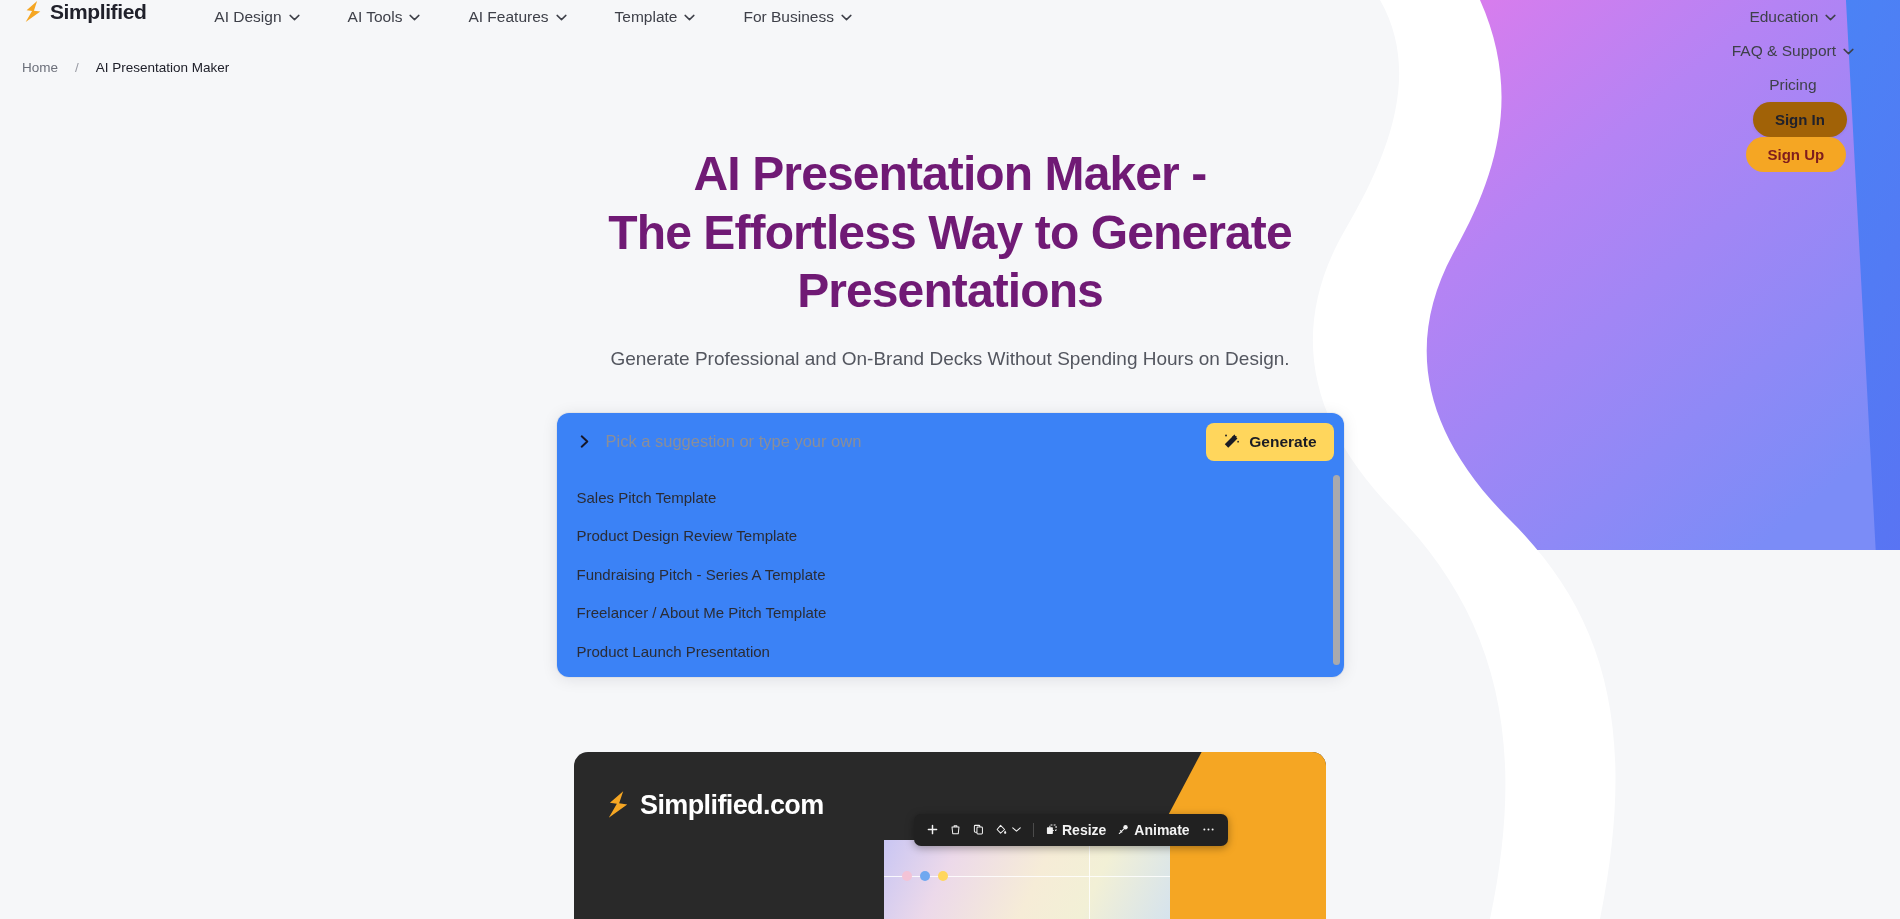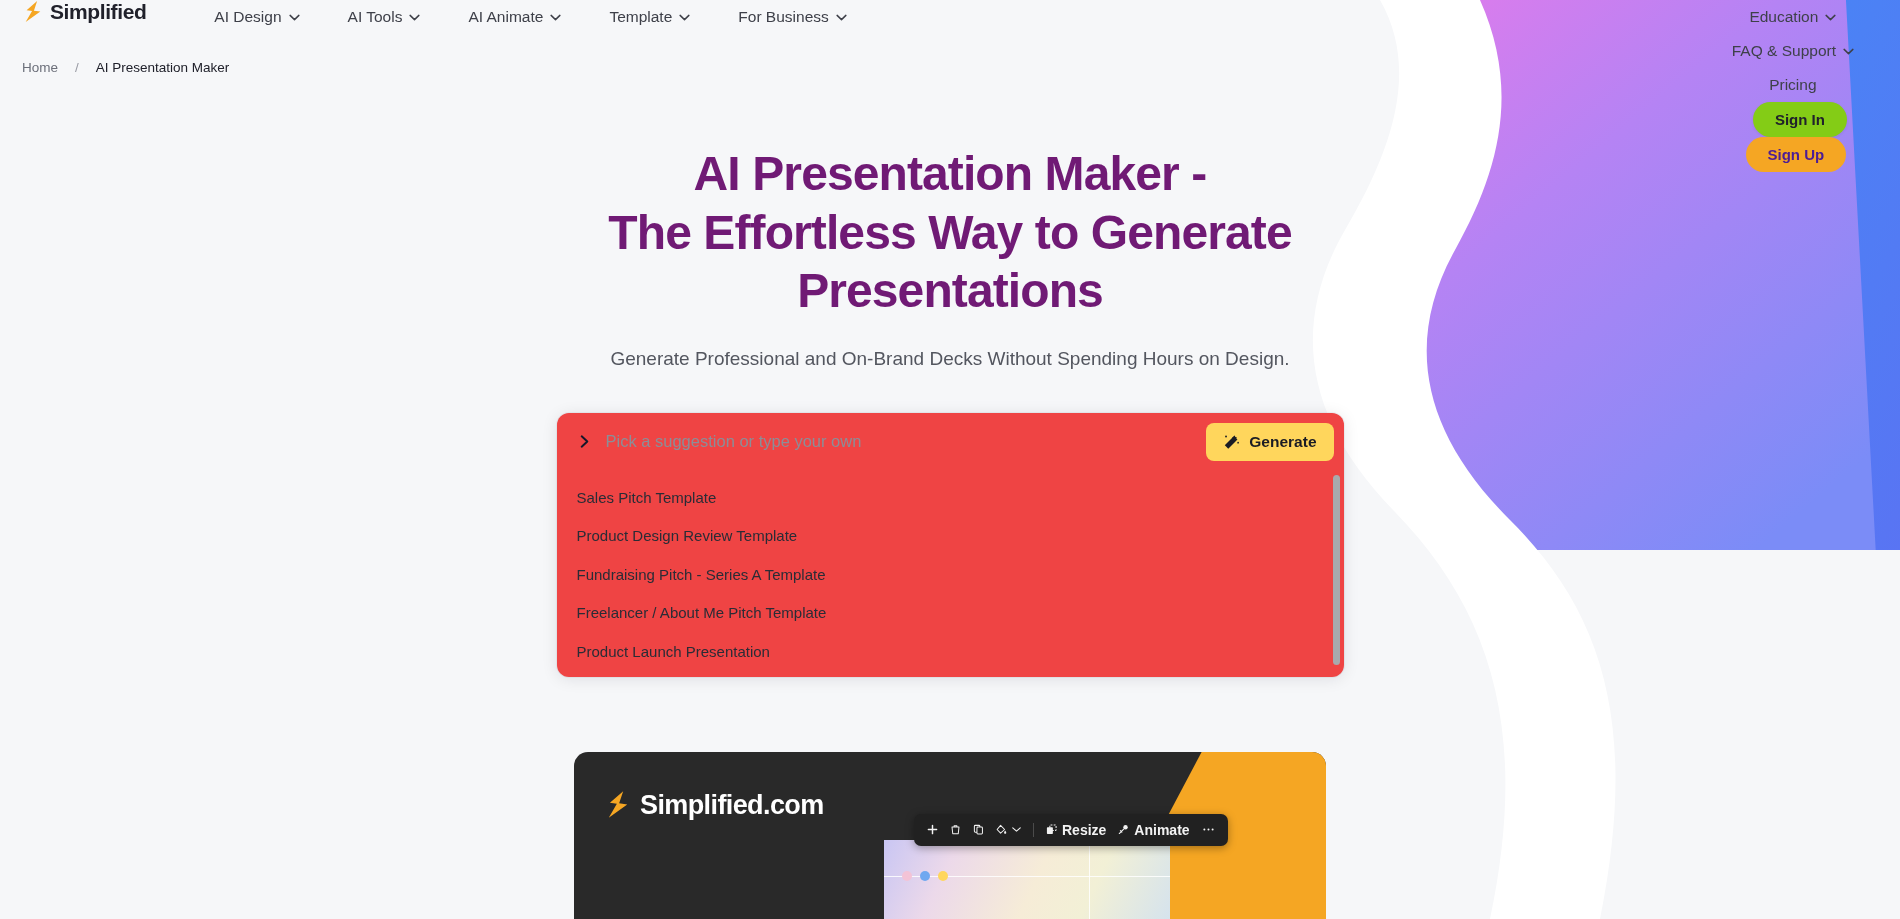--- a/index.html
+++ b/index.html
@@ -72,35 +72,35 @@
   }
   .caret { display: block; width: 11px; height: 7px; flex: 0 0 auto; }
   .nav-right {
     margin-left: auto;
     display: flex;
     align-items: center;
     gap: 0;
     flex-direction: column;
   }
   .btn-signin {
-    background: #84cc16;
+    background: #a16207;
     color: #20212b;
     border: none;
     border-radius: 22px;
     font-size: 15px;
     font-weight: 700;
     padding: 9px 22px;
     margin-left: 14px;
     cursor: pointer;
     font-family: inherit;
     box-shadow: 0 1px 3px rgba(0,0,0,.08);
   }
   .btn-signup {
     background: #f5a623;
-    color: #4c1d95;
+    color: #7f1d1d;
     border: none;
     border-radius: 22px;
     font-size: 15px;
     font-weight: 700;
     padding: 9px 22px;
     margin-left: 12px;
     margin-right: 6px;
     cursor: pointer;
     font-family: inherit;
   }
@@ -143,21 +143,21 @@
   }
 
   
   .search-wrap {
     position: relative;
     z-index: 12;
     width: 787px;
     margin: 43px auto 0;
   }
   .search-card {
-    background: #ef4444;
+    background: #3b82f6;
     border-radius: 12px;
     box-shadow: 0 2px 16px rgba(20,22,40,.10), 0 0 0 1px rgba(20,22,40,.045);
     overflow: hidden;
   }
   .search-row {
     display: flex;
     align-items: center;
     height: 58px;
     padding: 0 10px 0 20px;
   }
@@ -168,21 +168,21 @@
     outline: none;
     background: transparent;
     font-size: 16.5px;
     color: #20212b;
     font-family: inherit;
     height: 100%;
   }
   .search-input::placeholder { color: #8b8e98; }
   .btn-generate {
     display: flex;
-    align-items: flex-end;
+    align-items: flex-start;
     gap: 9px;
     background: #ffd65c;
     border: none;
     border-radius: 8px;
     padding: 10px 17px;
     font-size: 15.5px;
     font-weight: 700;
     color: #1b1c24;
     cursor: pointer;
     font-family: inherit;
@@ -357,21 +357,21 @@
             <path d="M1 1.6 L6 6.4 L11 1.6" fill="none" stroke="#3e4049" stroke-width="1.7" stroke-linecap="round" stroke-linejoin="round"></path>
           </svg>
       </div>
       <div class="nav-item">
         <span>AI Tools</span>
         <svg class="caret" viewBox="0 0 12 8">
             <path d="M1 1.6 L6 6.4 L11 1.6" fill="none" stroke="#3e4049" stroke-width="1.7" stroke-linecap="round" stroke-linejoin="round"></path>
           </svg>
       </div>
       <div class="nav-item">
-        <span>AI Animate</span>
+        <span>AI Features</span>
         <svg class="caret" viewBox="0 0 12 8">
             <path d="M1 1.6 L6 6.4 L11 1.6" fill="none" stroke="#3e4049" stroke-width="1.7" stroke-linecap="round" stroke-linejoin="round"></path>
           </svg>
       </div>
       <div class="nav-item">
         <span>Template</span>
         <svg class="caret" viewBox="0 0 12 8">
             <path d="M1 1.6 L6 6.4 L11 1.6" fill="none" stroke="#3e4049" stroke-width="1.7" stroke-linecap="round" stroke-linejoin="round"></path>
           </svg>
       </div>

